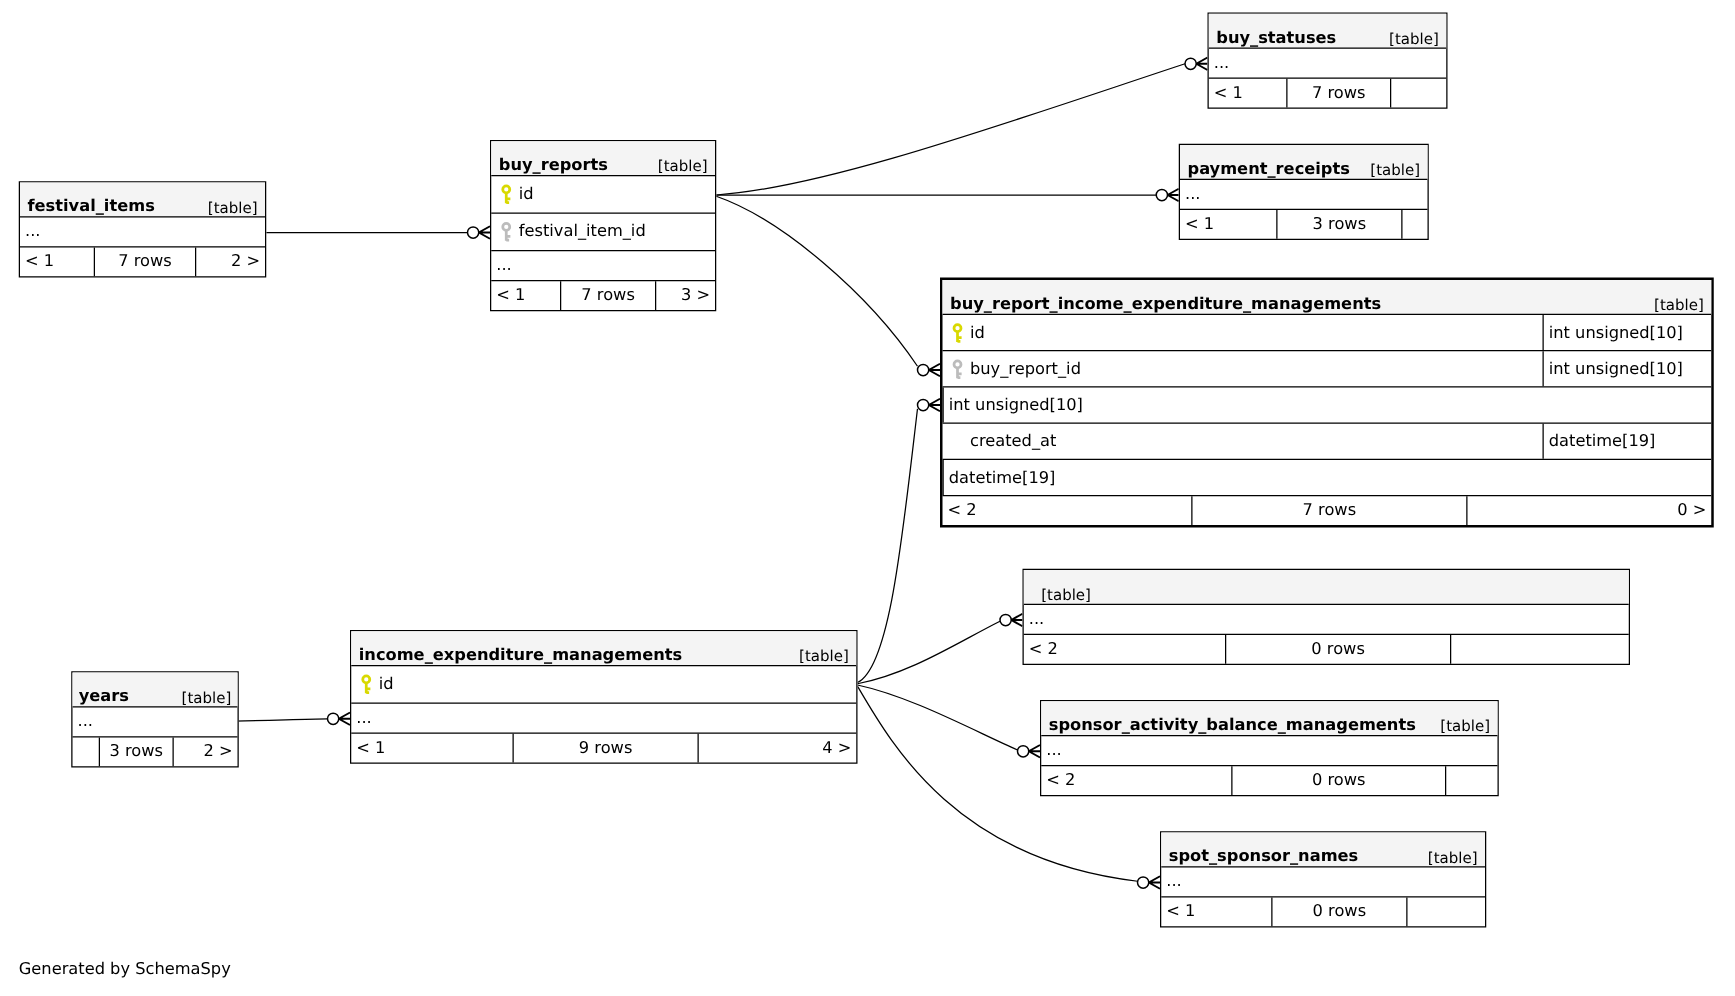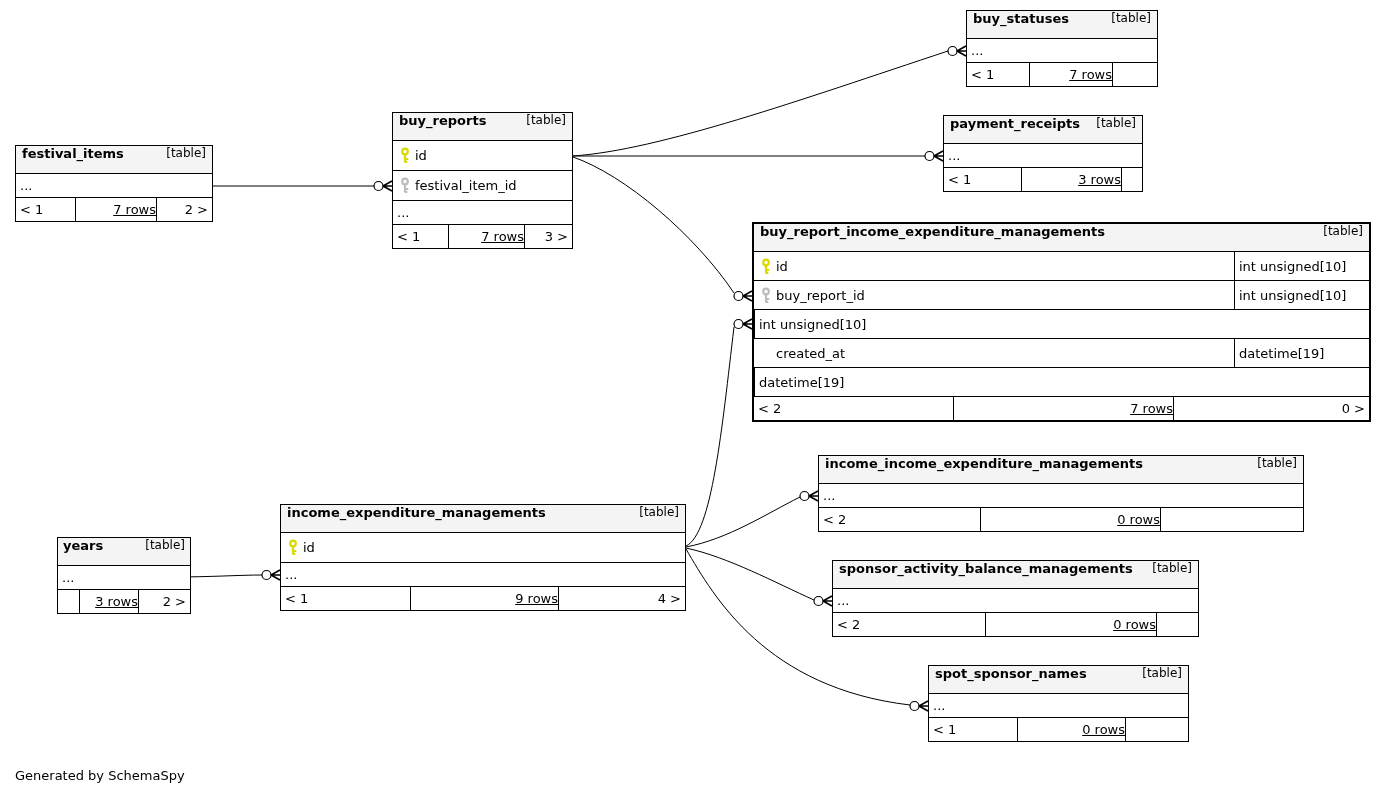--- a/index.html
+++ b/index.html
@@ -13,21 +13,21 @@
   .rel-dot  { fill:#fff; stroke:#000; stroke-width:1.2; }
   .rel-crow { fill:none; stroke:#000; stroke-width:1.6; }
 
   .tbl {
     position:absolute; z-index:1; background:#fff;
     border:1px solid #000; box-sizing:border-box;
   }
   .tbl.thick { border-width:2px; }
   .hdr {
     height:27px; background:#f4f4f4; border-bottom:1px solid #000;
-    display:flex; align-items:flex-start; justify-content:space-between;
+    display:flex; align-items:flex-end; justify-content:space-between;
     padding:0 6px; box-sizing:content-box;
   }
   .tname { font-weight:bold; white-space:nowrap; }
   .ttag  { font-size:12px; margin-left:8px; white-space:nowrap; }
   .row {
     height:29px; border-bottom:1px solid #000;
     display:flex; align-items:stretch; white-space:nowrap;
   }
   .thick .row { height:28px; }
   .row .cell-name { flex:1; display:flex; align-items:center; padding:0 4px; min-width:0; }
@@ -35,21 +35,21 @@
     width:130px; border-left:1px solid #000; display:flex; align-items:center;
     padding:0 0 0 4px; flex:none;
   }
   .row.elli { height:23px; }
   .row.elli .cell-name { padding-left:4px; }
   .keyspot { width:16px; flex:none; display:flex; align-items:center; justify-content:center; margin-right:2px; }
   .ftr { display:flex; height:23px; line-height:23px; }
   .fc { box-sizing:border-box; overflow:hidden; }
   .fc + .fc { border-left:1px solid #000; }
   .fc.l { text-align:left;  padding-left:4px; }
-  .fc.c { text-align:right;text-decoration:underline; }
+  .fc.c { text-align:center; }
   .fc.r { text-align:right; padding-right:4px; flex:1; }
   #footnote { position:absolute; left:15px; top:768px; font-size:13px; z-index:1; }
 </style>
 </head>
 <body>
 
 <div id="canvas">
 
   <svg id="rel-layer" width="1388" height="797">
     <g>
@@ -225,21 +225,20 @@
     </div>
     <div class="ftr">
       <span class="fc l" style="width:199px">&lt; 2</span>
       <span class="fc c" style="width:220px">7 rows</span>
       <span class="fc r">0 &gt;</span>
     </div>
   </div>
 
   <div class="tbl" style="left:818px;top:455px;width:486px">
     <div class="hdr">
-      <span class="tname">income_income_expenditure_managements</span>
       <span class="ttag">[table]</span>
     </div>
     <div class="row elli">
       <span class="cell-name">...</span>
     </div>
     <div class="ftr">
       <span class="fc l" style="width:161px">&lt; 2</span>
       <span class="fc c" style="width:180px">0 rows</span>
       <span class="fc r"></span>
     </div>

